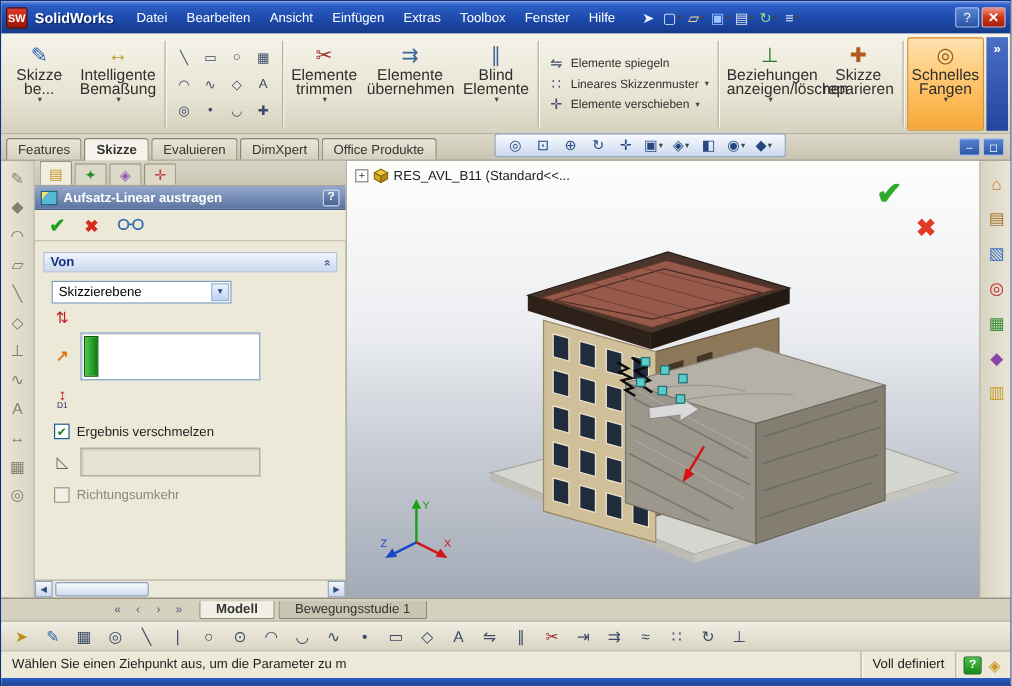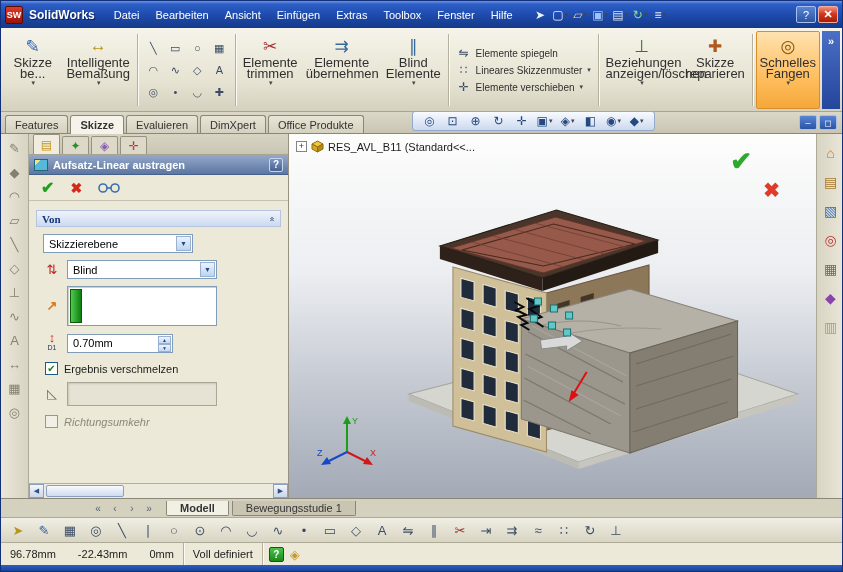--- a/index.html
+++ b/index.html
@@ -73,41 +73,41 @@
   #pmtitle { height:20px; background:linear-gradient(#94a8c9,#5c76a2); color:#fff; font-weight:bold;
     display:flex; align-items:center; gap:5px; padding:0 5px; border-bottom:1px solid #46608c; }
   #pmtitleicon { width:14px; height:12px; background:linear-gradient(130deg,#ffe070 25%,#58b8d8 25%); border:1px solid #23677d; }
   #pmtitle .help { margin-left:auto; width:14px; height:14px; border:1px solid #c8d4ec; border-radius:2px;
     display:flex; align-items:center; justify-content:center; font-size:10px; background:linear-gradient(#7a94c4,#4a648f); }
   #pmactions { height:26px; display:flex; align-items:center; gap:16px; padding:0 12px; border-bottom:1px solid #c6c2b0; background:#ece9d8; }
   #pm-ok { color:#1fa11f; font-size:16px; font-weight:bold; }
   #pm-cancel { color:#d42a1a; font-size:14px; font-weight:bold; }
   #pmbody { flex:1; padding:2px 7px; overflow:hidden; }
   .grouphdr { height:17px; margin-top:7px; background:linear-gradient(#eff4fc,#ccd9ef); border:1px solid #b6c4de;
-    display:flex; align-items:center; padding:0 5px; color:#16367c; font-weight:bold;font-family:Liberation Serif, serif; }
+    display:flex; align-items:center; padding:0 5px; color:#16367c; font-weight:bold; }
   .grouphdr .chev { margin-left:auto; color:#51678f; font-size:10px; transform:rotate(90deg); letter-spacing:-1px; }
   .frow { display:flex; align-items:center; gap:6px; margin:7px 2px 2px 7px; }
   .ficon { width:18px; min-width:18px; text-align:center; font-size:13px; display:inline-flex; align-items:center; justify-content:center; flex-direction:column; line-height:10px; }
   .combo { width:150px; height:19px; background:#fff; border:1px solid #7f9db9; display:flex; align-items:center;
     padding-left:5px; position:relative; color:#000; }
   .cbtn { position:absolute; right:1px; top:1px; bottom:1px; width:15px;
     background:linear-gradient(#eaf3fe,#bcd4f0); border:1px solid #98b0d2; display:flex; align-items:center; justify-content:center;
     font-size:7px; color:#2a4a7f; }
   .previewbox { width:150px; height:40px; background:#fff; border:1px solid #7f9db9; box-shadow:inset 1px 1px 0 #cfcfcf; padding:2px; display:flex; }
   .greenbar { width:12px; height:100%; background:linear-gradient(90deg,#4ecb4e,#0f7d0f); border:1px solid #0a5c0a; }
   .spin { width:106px; height:19px; background:#fff; border:1px solid #7f9db9; display:flex; align-items:center; padding-left:5px; position:relative; color:#000; }
   .spinbtns { position:absolute; right:1px; top:1px; bottom:1px; width:13px; display:flex; flex-direction:column; }
   .spinbtns span { flex:1; font-size:5px; display:flex; align-items:center; justify-content:center;
     background:linear-gradient(#eef4ff,#c6d8f2); border:1px solid #98b0d2; color:#2a4a80; }
   .chkrow { display:flex; align-items:center; gap:6px; margin:9px 2px 2px 9px; color:#1c1c1c; }
   .chk { width:13px; height:13px; min-width:13px; background:#fff; border:1px solid #1d5987;
     display:flex; align-items:center; justify-content:center; font-size:10px; color:#1c7f1c; }
   .chk.off { border-color:#9a9688; background:#f2f0e6; }
   .disbox { width:150px; height:24px; border:1px solid #aaa696; background:#e6e3d4; box-shadow:inset 1px 1px 2px #cac6b4; }
-  .disabled { color:#8c887a;font-style:italic; }
+  .disabled { color:#8c887a; }
   #pmscroll { height:15px; border-top:1px solid #b4b09e; background:#dcd8c8; display:flex; }
   .scrbtn { width:15px; background:linear-gradient(#f4f6fa,#c9d6ec); border:1px solid #8aa0c0; font-size:7px;
     display:flex; align-items:center; justify-content:center; color:#30507f; }
   .scrtrack { flex:1; position:relative; background:#ece9dd; }
   .scrthumb { position:absolute; left:2px; top:1px; bottom:1px; width:78px;
     background:linear-gradient(#f8fafd,#cfdcf0); border:1px solid #8aa0c0; border-radius:2px; }
 
   
   #viewport { flex:1; position:relative; background:linear-gradient(180deg,#fdfdfc 0%,#eceef1 38%,#c3c8d1 70%,#a3aab6 100%); overflow:hidden; }
   #model { position:absolute; inset:0; width:100%; height:100%; }
@@ -329,43 +329,32 @@
         </div>
         <div class="frow">
           <div class="combo">
             <span>Skizzierebene</span>
             <span class="cbtn">▼</span>
           </div>
         </div>
 
         <div class="frow">
           <span class="ficon" style="color:#c02020">⇅</span>
-          <div class="combo">
-            <span>Blind</span>
-            <span class="cbtn">▼</span>
-          </div>
         </div>
         <div class="frow">
           <span class="ficon" style="color:#e07818; font-weight:bold">↗</span>
           <div class="previewbox">
             <div class="greenbar"></div>
           </div>
         </div>
         <div class="frow">
           <span class="ficon">
             <span style="color:#c02020">↕</span>
             <span style="font-size:7px;color:#203060">D1</span>
           </span>
-          <div class="spin">
-            <span>0.70mm</span>
-            <span class="spinbtns">
-              <span>▲</span>
-              <span>▼</span>
-            </span>
-          </div>
         </div>
         <div class="chkrow">
           <span class="chk">✔</span>
           <span>Ergebnis verschmelzen</span>
         </div>
         <div class="frow">
           <span class="ficon" style="color:#6a6a5e">◺</span>
           <div class="disbox"></div>
         </div>
         <div class="chkrow disabled">
@@ -537,24 +526,20 @@
       <span class="gicon" style="color: rgb(160, 48, 48);">✂</span>
       <span class="gicon">⇥</span>
       <span class="gicon">⇉</span>
       <span class="gicon">≈</span>
       <span class="gicon">∷</span>
       <span class="gicon">↻</span>
       <span class="gicon">⊥</span>
     </div>
 
   <div id="statusbar">
-    <div class="sseg" id="scoords">
-      <span>96.78mm</span>
-      <span>-22.43mm</span>
-      <span>0mm</span>
-    </div>
+    <div class="sseg" id="smsg">Wählen Sie einen Ziehpunkt aus, um die Parameter zu m</div>
     <div class="sseg">Voll definiert</div>
     <div id="shelp">?</div>
     <span id="stag" class="gicon">◈</span>
   </div>
 
   <div id="framebottom"></div>
 </div>
 
 </body></html>

